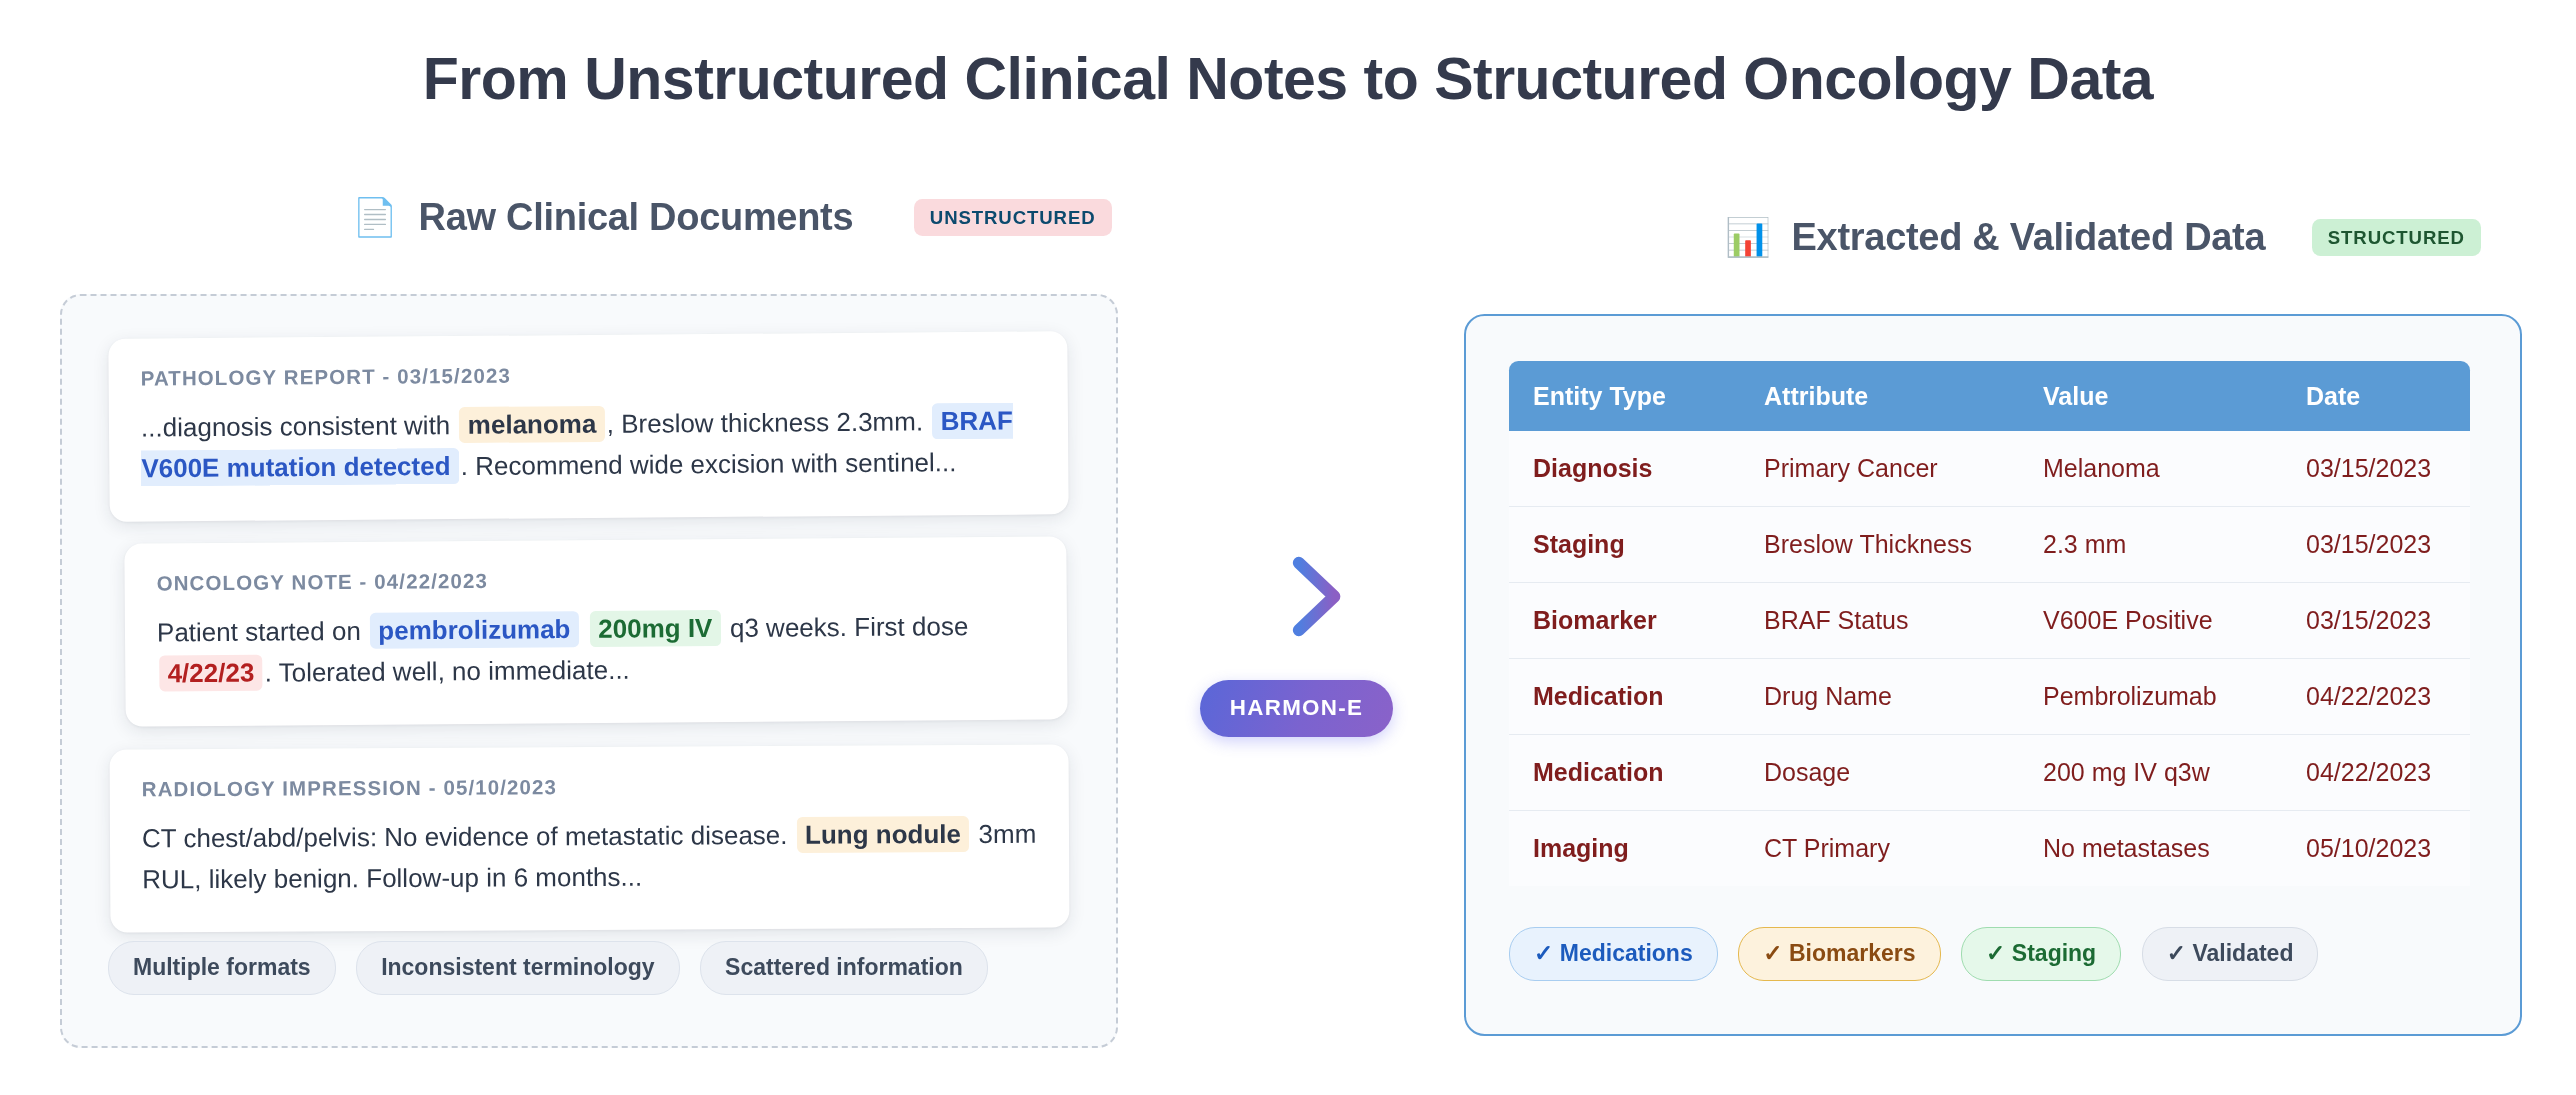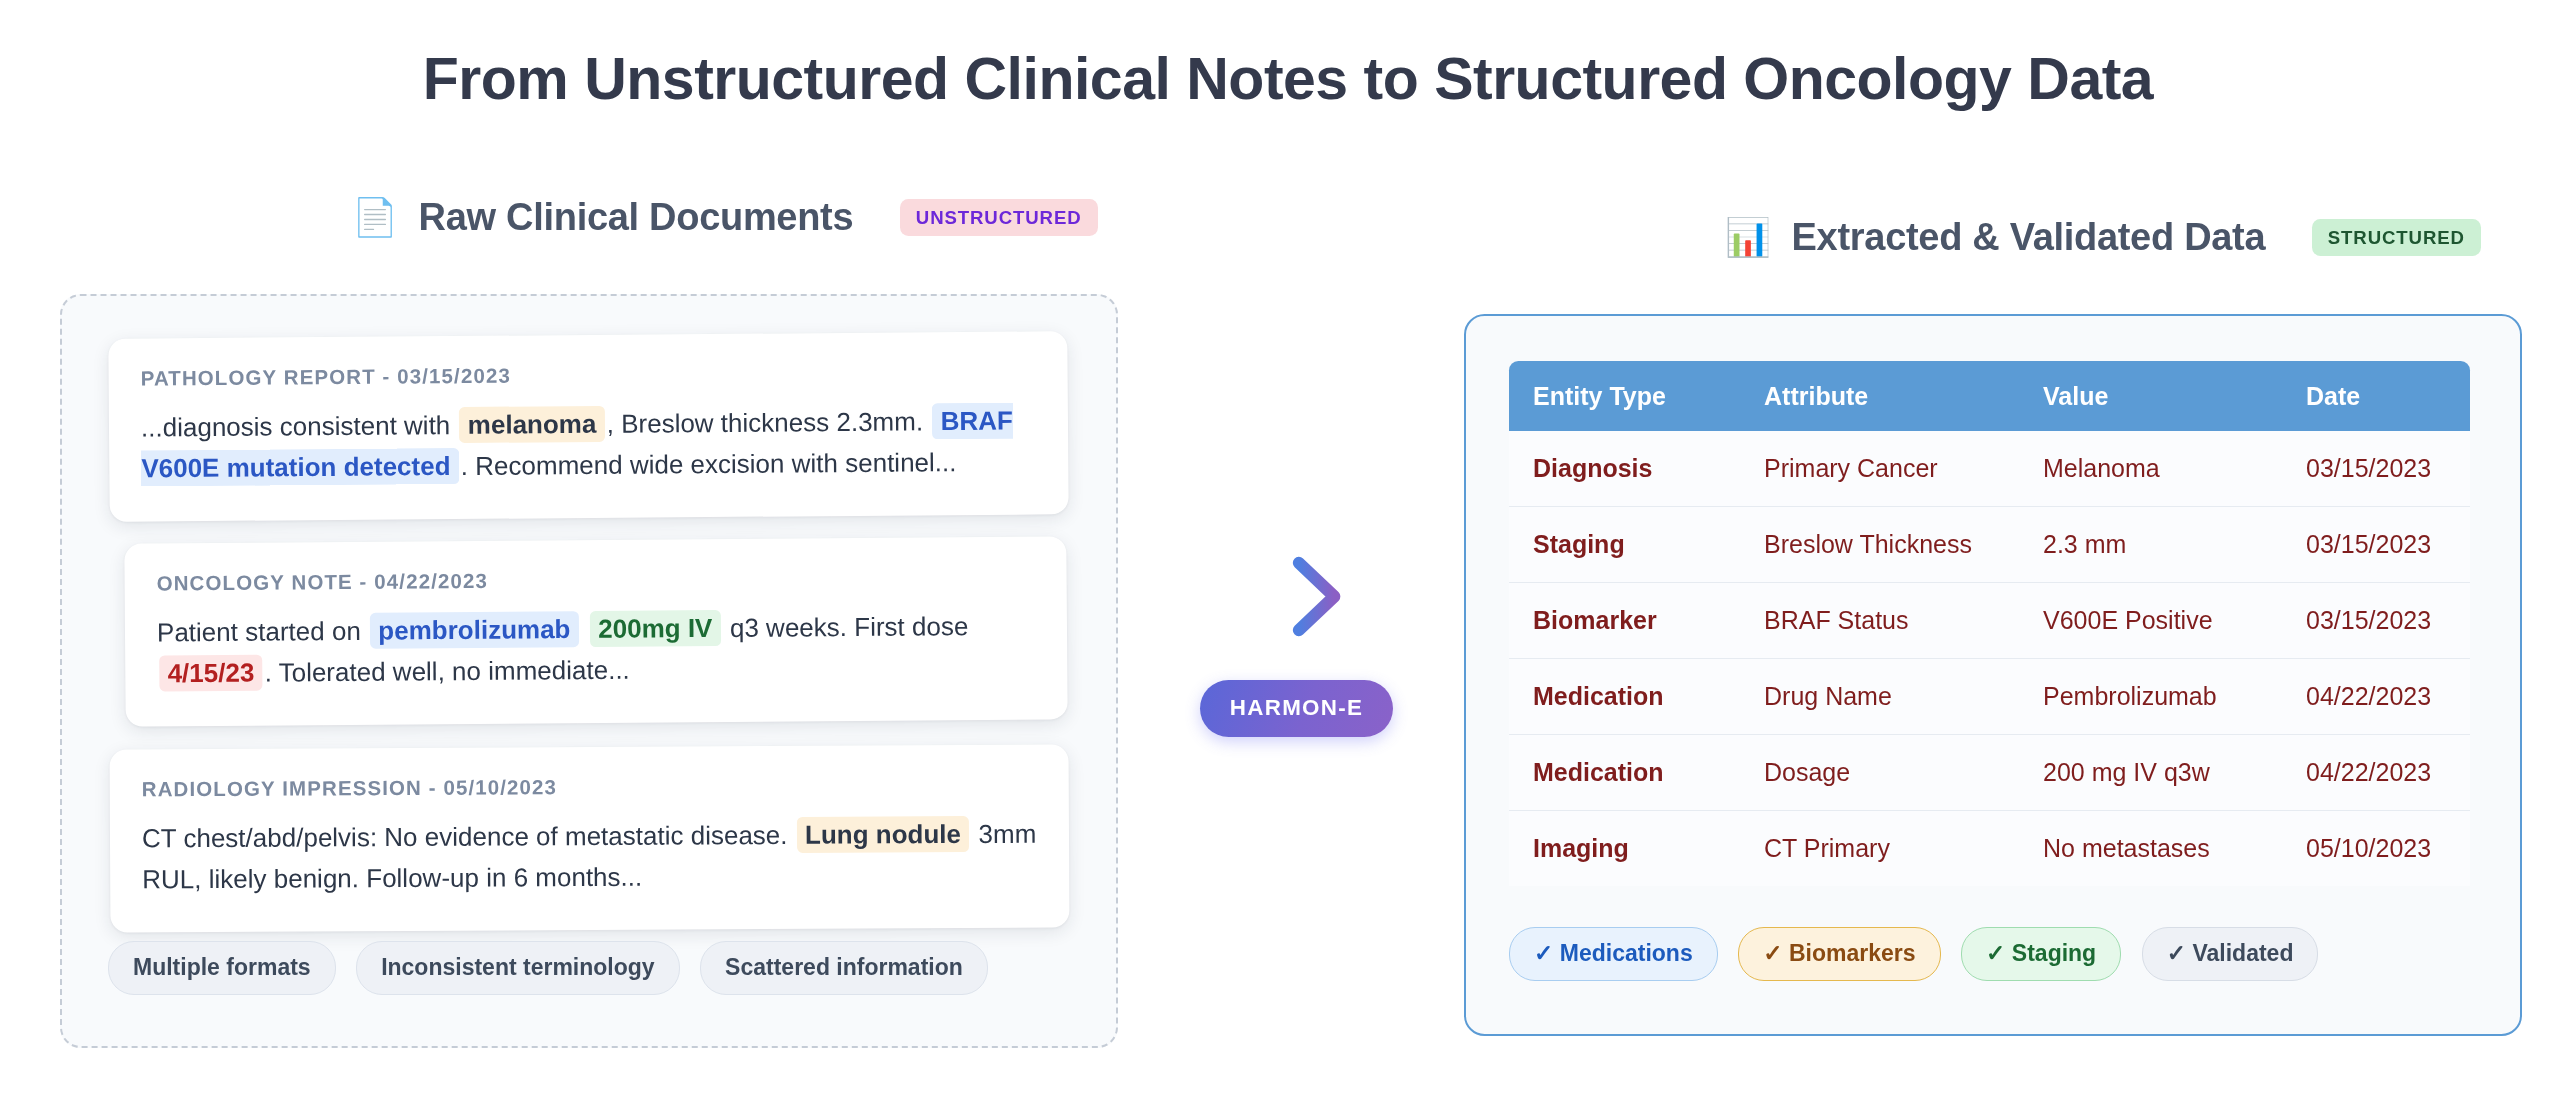--- a/index.html
+++ b/index.html
@@ -42,21 +42,21 @@
     color: #4a5568;
     letter-spacing: -0.3px;
   }
   .badge {
     font-size: 18.6px;
     font-weight: 700;
     letter-spacing: 0.9px;
     padding: 8.4px 16px 7.5px;
     border-radius: 8.4px;
   }
-  .badge-unstructured { background:#fadadd; color:#6d28d9; margin-left: 26px; }
+  .badge-unstructured { background:#fadadd; color:#0c4a6e; margin-left: 40px; }
   .badge-structured   { background:#ccf0d4; color:#1e5631; margin-left: 26px; }
 
   
   .left-panel {
     position: absolute;
     left: 60px; top: 294px;
     width: 1058px; height: 754px;
     border: 2.8px dashed #c5ccd6;
     border-radius: 20.5px;
     background: #f8fafc;
@@ -202,21 +202,21 @@
     <span class="badge badge-structured">STRUCTURED</span>
   </div>
 
   <div class="left-panel">
     <div class="doc-card doc-card-1">
       <div class="doc-meta">PATHOLOGY REPORT - 03/15/2023</div>
       <div class="doc-body">...diagnosis consistent with <span class="hl hl-amber">melanoma</span>, Breslow thickness 2.3mm. <span class="hl hl-blue">BRAF V600E mutation detected</span>. Recommend wide excision with sentinel...</div>
     </div>
     <div class="doc-card doc-card-2">
       <div class="doc-meta">ONCOLOGY NOTE - 04/22/2023</div>
-      <div class="doc-body">Patient started on <span class="hl hl-blue">pembrolizumab</span> <span class="hl hl-green">200mg IV</span> q3 weeks. First dose <span class="hl hl-red">4/15/23</span>. Tolerated well, no immediate...</div>
+      <div class="doc-body">Patient started on <span class="hl hl-blue">pembrolizumab</span> <span class="hl hl-green">200mg IV</span> q3 weeks. First dose <span class="hl hl-red">4/22/23</span>. Tolerated well, no immediate...</div>
     </div>
     <div class="doc-card doc-card-3">
       <div class="doc-meta">RADIOLOGY IMPRESSION - 05/10/2023</div>
       <div class="doc-body">CT chest/abd/pelvis: No evidence of metastatic disease. <span class="hl hl-amber">Lung nodule</span> 3mm RUL, likely benign. Follow-up in 6 months...</div>
     </div>
   </div>
 
   <div class="chip-row chip-row-left">
       <div class="chip chip-plain"><span>Multiple formats</span></div>
       <div class="chip chip-plain"><span>Inconsistent terminology</span></div>

